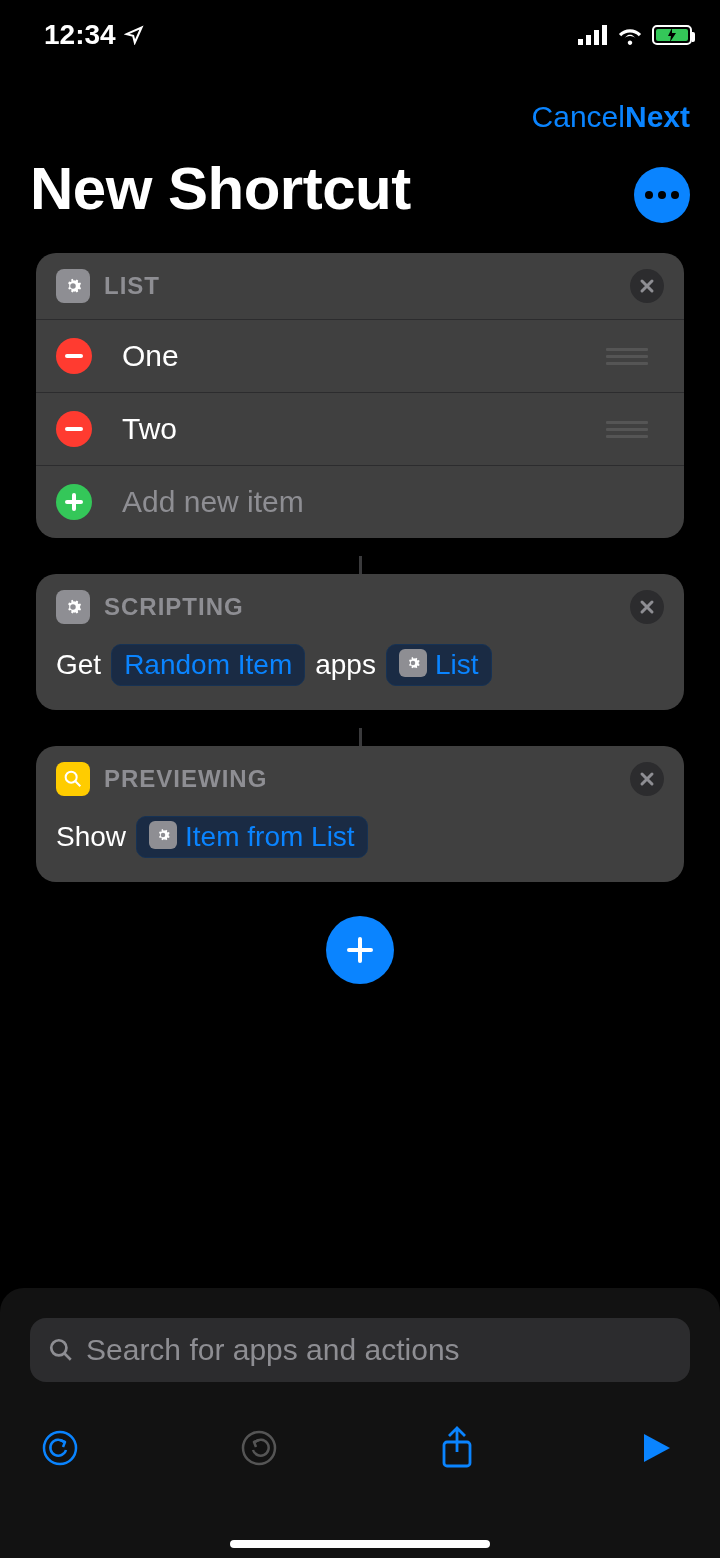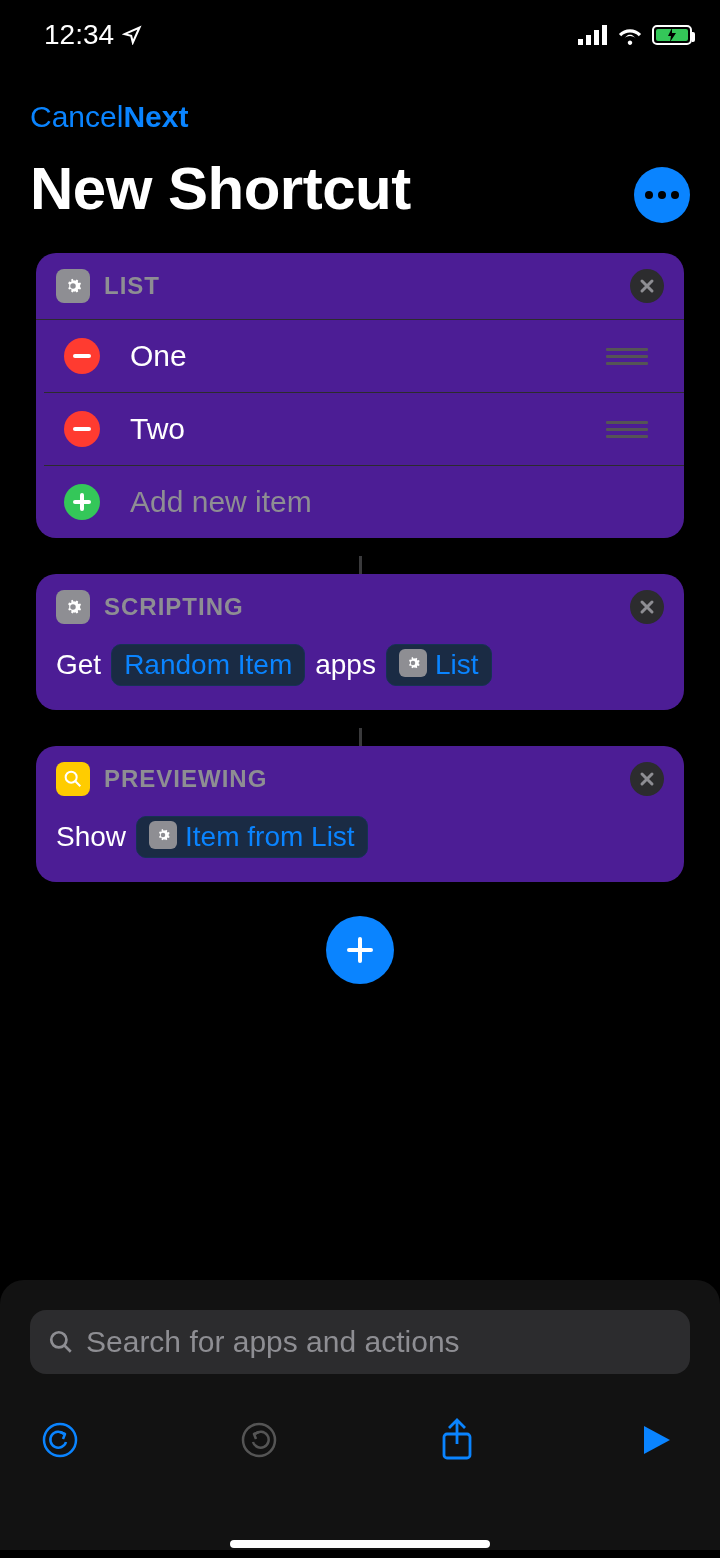--- a/index.html
+++ b/index.html
@@ -1,69 +1,69 @@
 <!DOCTYPE html>
 <html><head>
 <meta charset="utf-8">
 <style>
   * { box-sizing: border-box; margin: 0; padding: 0; }
   html, body { width: 720px; height: 1558px; background: #000; color: #fff; font-family: -apple-system, "SF Pro Text", "Helvetica Neue", Arial, sans-serif; overflow: hidden; position: relative; }
 
   
-  .status-bar { display: flex; justify-content: space-between; align-items: center; height: 70px; padding: 0 28px 0 44px; font-size: 28px; font-weight: 400; }
+  .status-bar { display: flex; justify-content: space-between; align-items: center; height: 70px; padding: 0 28px 0 44px; font-size: 28px; font-weight: 700; }
   .status-left { display: flex; align-items: center; gap: 8px; }
   .status-right { display: flex; align-items: center; gap: 8px; }
   .battery-box { width: 40px; height: 20px; border: 2px solid #fff; border-radius: 5px; position: relative; display: flex; align-items: center; padding: 2px; }
   .battery-fill { background: #34C759; height: 100%; width: 100%; border-radius: 2px; display:flex; align-items:center; justify-content:center;}
   .battery-cap { position: absolute; right: -5px; top: 5px; width: 3px; height: 10px; background: #fff; border-radius: 0 2px 2px 0; }
 
   
-  .nav { display: flex; justify-content: flex-start; align-items: center; padding: 30px 30px 10px 30px; }
+  .nav { display: flex; justify-content: flex-end; align-items: center; padding: 30px 30px 10px 30px; }
   .nav-btn { color: #0A84FF; font-size: 30px; font-weight: 400; }
   .nav-btn.next { font-weight: 600; }
 
   
   .title-row { display: flex; justify-content: space-between; align-items: flex-end; padding: 10px 30px 30px 30px; }
   .big-title { font-size: 60px; font-weight: 800; letter-spacing: -0.5px; }
   .more-btn { width: 56px; height: 56px; border-radius: 50%; background: #0A84FF; display: flex; align-items: center; justify-content: center; gap: 5px; }
   .more-btn .dot { width: 8px; height: 8px; background: #000; border-radius: 50%; }
 
   
   .card-area { padding: 0 36px; }
-  .card { background: #4c1d95; border-radius: 20px; margin-bottom: 18px; overflow: hidden; }
+  .card { background: #404040; border-radius: 20px; margin-bottom: 18px; overflow: hidden; }
   .card-header { display: flex; align-items: center; padding: 16px 20px; position: relative; }
   .cat-icon { width: 34px; height: 34px; border-radius: 8px; display: flex; align-items: center; justify-content: center; margin-right: 14px; flex-shrink:0; }
   .cat-icon.gray { background: #8E8E93; }
   .cat-icon.yellow { background: #FFCC00; }
   .cat-label { color: #8E8E93; font-size: 24px; font-weight: 600; letter-spacing: 1px; }
   .close-pill { position: absolute; right: 20px; top: 50%; transform: translateY(-50%); width: 34px; height: 34px; border-radius: 50%; background: #2C2C2E; display: flex; align-items: center; justify-content: center; color: #8E8E93; font-size: 22px; font-weight: 700;}
 
   .list-body { border-top: 1px solid #2C2C2E; }
-  .list-row { display: flex; align-items: center; padding: 18px 36px 18px 20px; border-bottom: 1px solid #2C2C2E; margin-left: 8px; }
+  .list-row { display: flex; align-items: center; padding: 18px 36px 18px 20px; border-bottom: 1px solid #2C2C2E; }
   .list-row:last-child { border-bottom: none; }
   .circle-btn { width: 36px; height: 36px; border-radius: 50%; display: flex; align-items: center; justify-content: center; margin-right: 30px; flex-shrink:0; color:#fff; font-size:26px; font-weight:700;}
   .circle-btn.red { background: #FF3B30; }
   .circle-btn.green { background: #34C759; }
   .row-text { font-size: 30px; font-weight: 400; flex: 1; }
   .row-text.placeholder { color: #8E8E93; }
   .handle { display: flex; flex-direction: column; gap: 4px; }
   .handle div { width: 42px; height: 3px; background: #555; border-radius: 1px; }
 
   .connector { width: 3px; height: 18px; background: #3A3A3C; margin: 0 auto -0px auto; }
 
   .action-body { padding: 4px 20px 24px 20px; }
   .action-text { font-size: 28px; font-weight: 500; display: flex; flex-wrap: wrap; align-items: center; gap: 10px; }
   .pill { background: #1a2b44; border-radius: 10px; padding: 4px 12px; color: #0A84FF; display: inline-flex; align-items: flex-start; gap: 8px; border:1px solid #163254;}
   .pill-icon { width: 28px; height: 28px; border-radius: 6px; background: #8E8E93; display:inline-flex; align-items:center; justify-content:center; }
 
   
   .add-action { width: 68px; height: 68px; border-radius: 50%; background: #0A84FF; display: flex; align-items: center; justify-content: center; margin: 34px auto 0 auto; color:#fff; font-size:44px; font-weight:300; }
 
   
-  .bottom-panel { position: absolute; left: 0; right: 0; bottom: 8px; background: #121212; border-radius: 24px 24px 0 0; padding: 30px 30px 10px 30px; height: 270px; }
+  .bottom-panel { position: absolute; left: 0; right: 0; bottom: 0; background: #121212; border-radius: 24px 24px 0 0; padding: 30px 30px 10px 30px; height: 270px; }
   .search { background: #2C2C2E; border-radius: 16px; height: 64px; display: flex; align-items: center; padding: 0 18px; color: #8E8E93; font-size: 30px; gap: 12px; }
   .toolbar { display: flex; justify-content: space-between; align-items: center; margin-top: 42px; padding: 0 10px 0 6px; }
   .tb-btn { width: 48px; height: 48px; display: flex; align-items: center; justify-content: center; }
 
   .home-ind { position: absolute; bottom: 10px; left: 50%; transform: translateX(-50%); width: 260px; height: 8px; background: #fff; border-radius: 4px; }
 
   svg { display: block; }
 </style>
 </head>
 <body>

